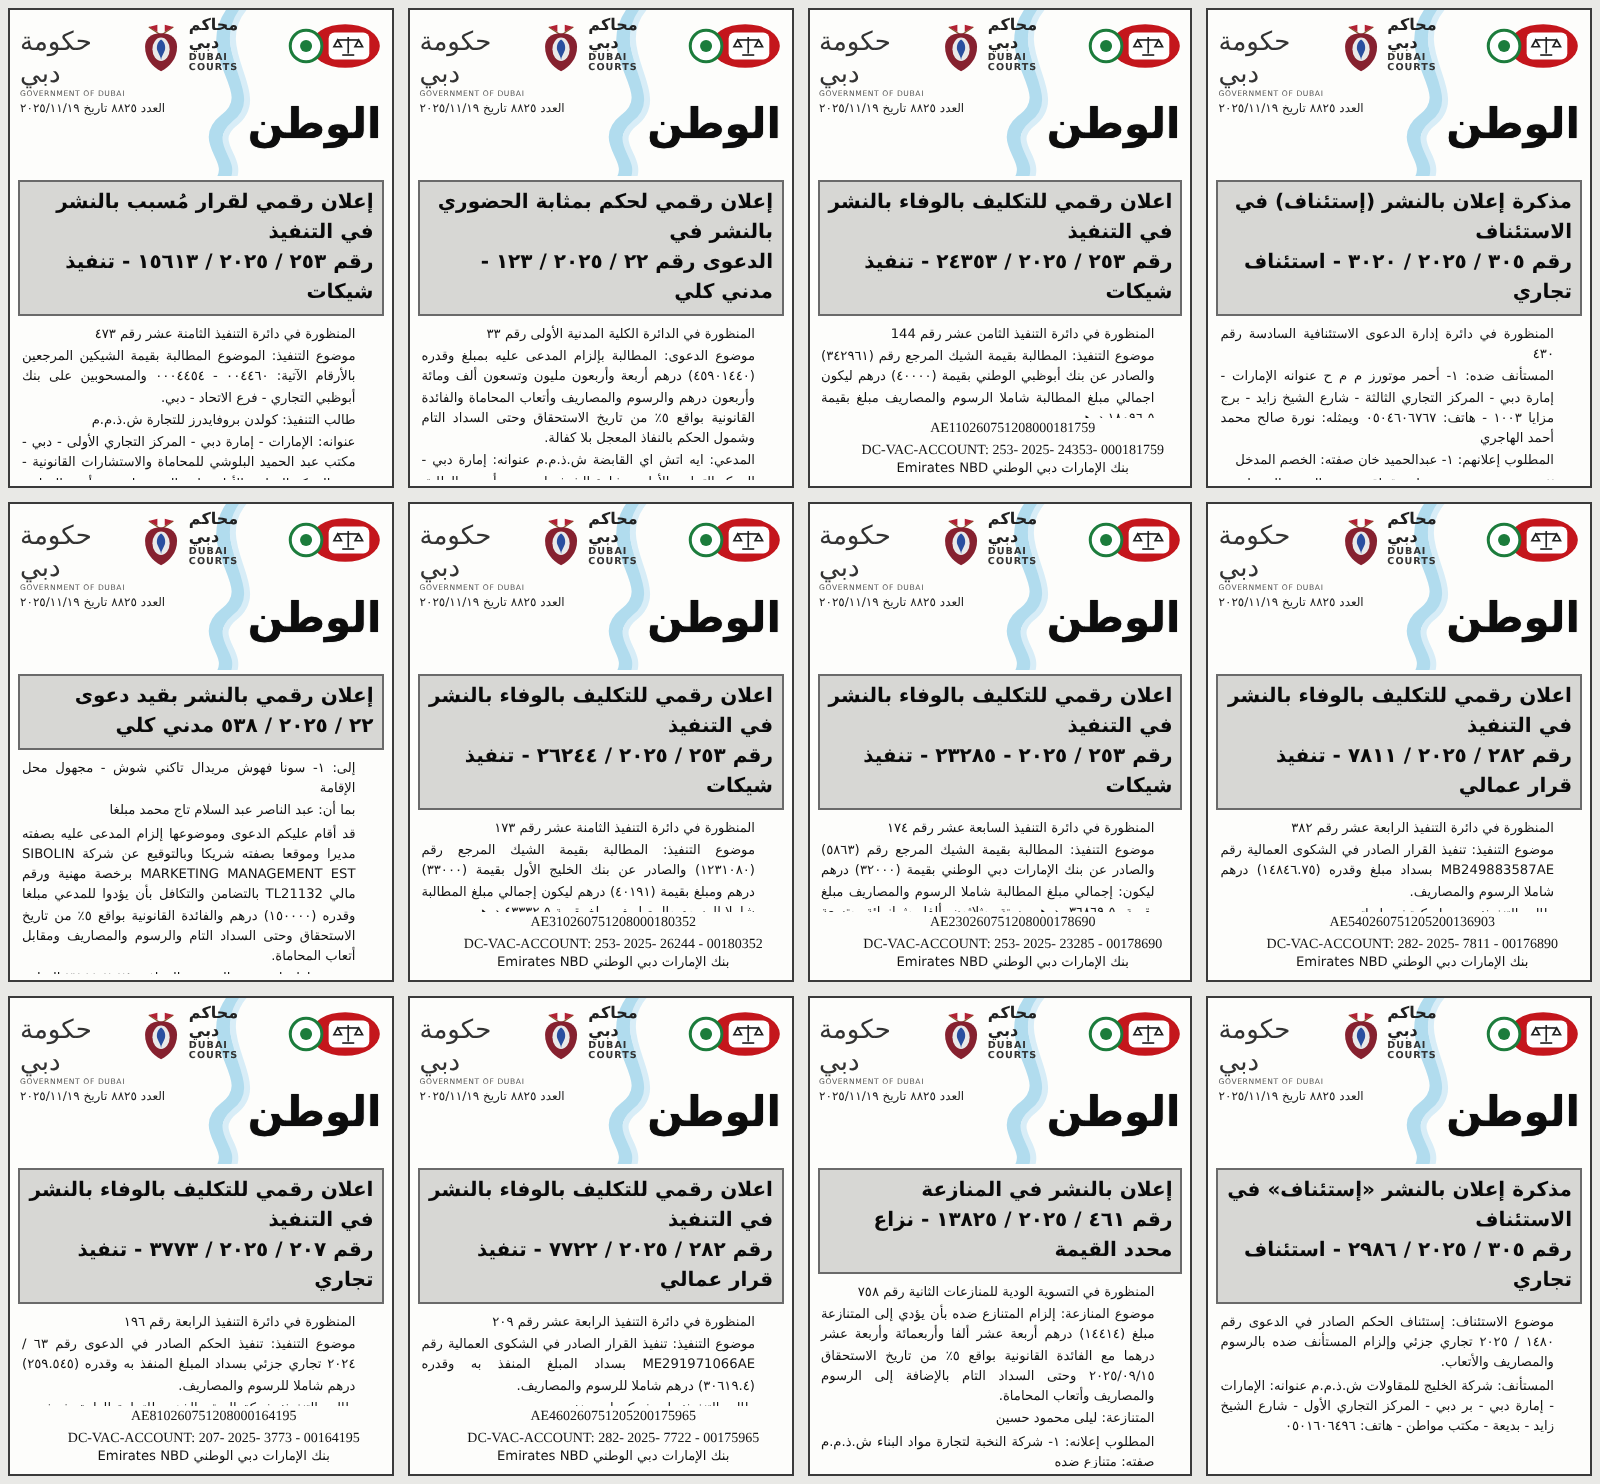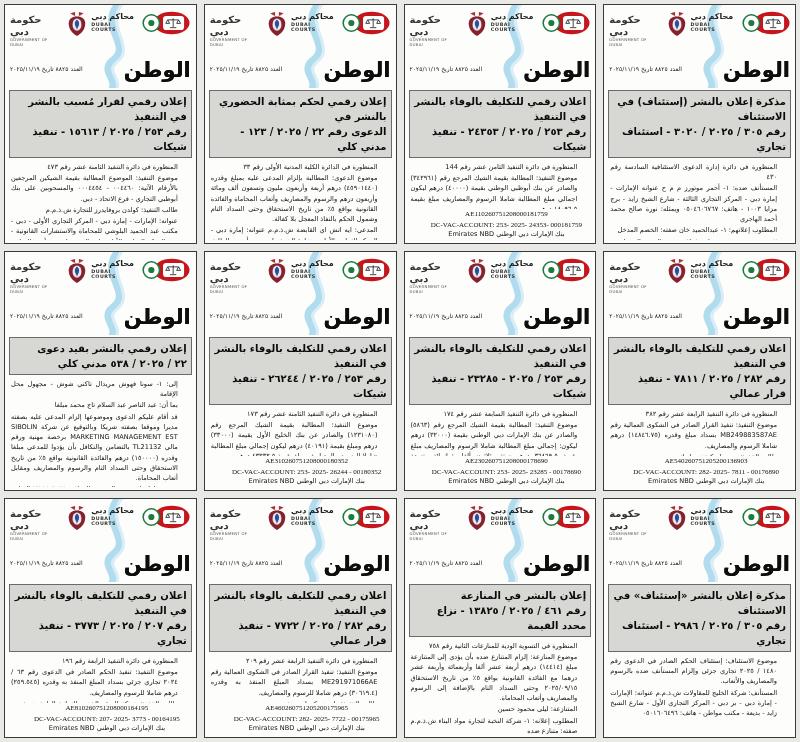--- a/index.html
+++ b/index.html
@@ -40,25 +40,25 @@
   .logos-row{
     display:flex;justify-content:space-between;align-items:flex-start;
     position:relative;z-index:2;
   }
   .courts-group{display:flex;align-items:center;gap:8px;}
   .courts-text{text-align:left;direction:ltr;line-height:1.1;}
   .courts-ar{font-size:8px;font-weight:bold;color:#222;direction:rtl;}
   .courts-en{font-size:4.8px;letter-spacing:.5px;color:#333;font-weight:bold;}
   .gov-group{display:flex;align-items:flex-start;gap:3px;}
   .gov-text{text-align:left;line-height:1.2;margin-top:6px;}
-  .gov-ar{font-size:10px;font-weight:bold;color:#333;}
+  .gov-ar{font-size:13px;font-weight:normal;color:#333;}
   .gov-en{font-size:3.8px;letter-spacing:.3px;color:#555;}
   .masthead-row{
-    display:flex;justify-content:space-between;align-items:center;
-    position:relative;z-index:2;margin-top:12px;
+    display:flex;justify-content:space-between;align-items:flex-start;
+    position:relative;z-index:2;margin-top:1px;
   }
   .masthead{
     font-size:21px;font-weight:900;color:#0d0d0d;
     line-height:1.1;padding-left:6px;
     text-shadow:0 0 .4px #000;
   }
   .issue-line{font-size:6px;color:#222;margin-bottom:4px;}
   .title-block{
     flex:0 0 auto;
     margin:2px 4px;

